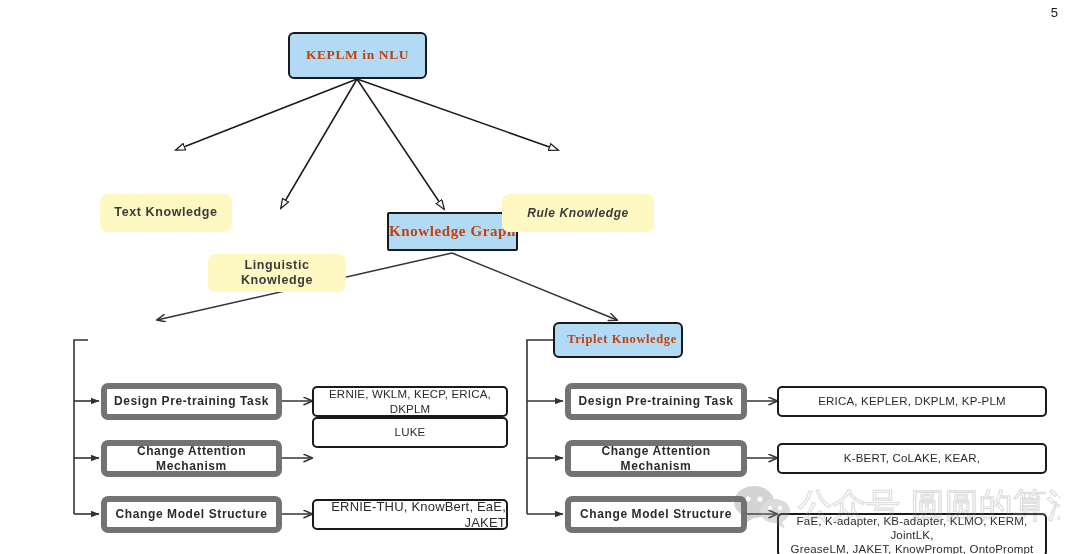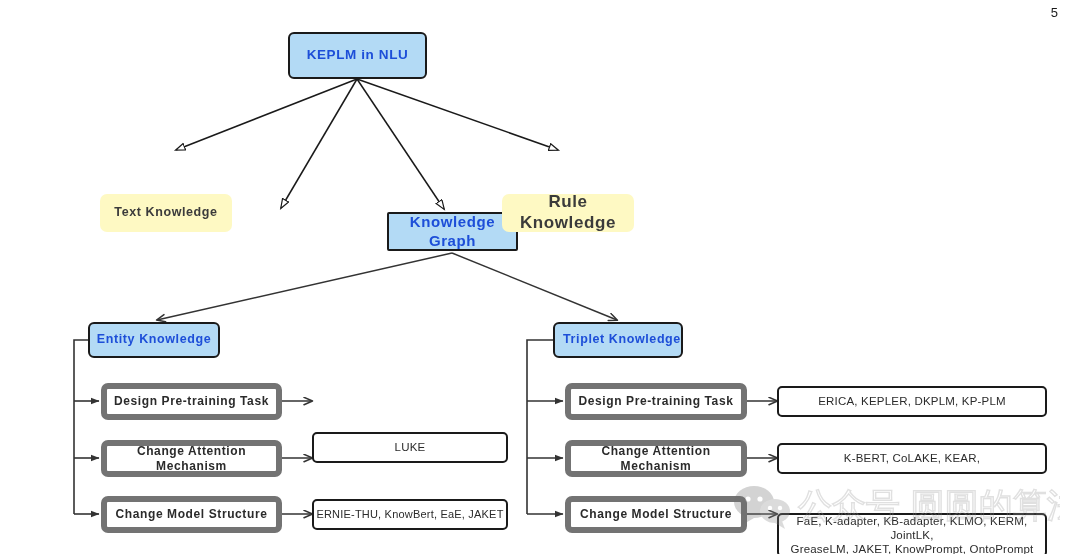--- a/index.html
+++ b/index.html
@@ -40,21 +40,22 @@
     color: #333333;
     line-height: 1.22;
     letter-spacing: 0.6px;
   }
 
   
   .node.blue {
     background: #b3daf5;
     border: 2px solid #1a1a1a;
     font-weight: bold;
-    color: #1d4ed8;
+    color: #c2410c;
+    font-family: Liberation Serif, serif;
   }
   .node.blue.rounded { border-radius: 6px; }
   .node.blue.square  { border-radius: 2px; }
 
   
   .node.grey {
     background: #fef9c3;
     border: none;
     border-radius: 7px;
     font-weight: bold;
@@ -161,39 +162,40 @@
       <line x1="747" y1="401" x2="777" y2="401" marker-end="url(#v-open)"></line>
       <line x1="747" y1="458" x2="777" y2="458" marker-end="url(#v-open)"></line>
       <line x1="747" y1="514" x2="777" y2="514" marker-end="url(#v-open)"></line>
     </g>
   </svg>
 
   <div class="node blue rounded" style="left:288px; top:32px; width:139px; height:47px; font-size:13.5px;">KEPLM in NLU</div>
 
   <div class="node grey" style="left:100px; top:152px; width:132px; height:38px; font-size:12.5px;">Text Knowledge</div>
 
+  <div class="node grey" style="left:208px; top:212px; width:138px; height:38px; font-size:12.5px;">Linguistic Knowledge</div>
 
   <div class="node blue square" style="left:387px; top:212px; width:131px; height:39px; font-size:15px;">Knowledge Graph</div>
 
-  <div class="node grey" style="left:502px; top:152px; width:132px; height:38px; font-size:17px;">Rule Knowledge</div>
-
-  <div class="node blue rounded" style="left:88px; top:322px; width:132px; height:36px; font-size:12.5px;">Entity Knowledge</div>
+  <div class="node grey" style="left:502px; top:152px; width:152px; height:38px; font-size:12px;font-style:italic;">Rule Knowledge</div>
+
 
   <div class="node blue rounded" style="left:553px; top:322px; width:130px; height:36px; font-size:12.5px;padding-left:8px;">Triplet Knowledge</div>
 
   <div class="node white" style="left:101px; top:383px; width:181px; height:37px; font-size:12px;">Design Pre-training Task</div>
 
   <div class="node white" style="left:101px; top:440px; width:181px; height:37px; font-size:12px;">Change Attention Mechanism</div>
 
   <div class="node white" style="left:101px; top:496px; width:181px; height:37px; font-size:12px;">Change Model Structure</div>
 
-
-  <div class="node result" style="left:312px; top:432px; width:196px; height:31px; font-size:11.5px;">LUKE</div>
-
-  <div class="node result" style="left:312px; top:499px; width:196px; height:31px; font-size:11px;">ERNIE-THU, KnowBert, EaE, JAKET</div>
+  <div class="node result" style="left:312px; top:386px; width:196px; height:31px; font-size:11.5px;">ERNIE, WKLM, KECP, ERICA, DKPLM</div>
+
+  <div class="node result" style="left:312px; top:417px; width:196px; height:31px; font-size:11.5px;">LUKE</div>
+
+  <div class="node result" style="left:312px; top:499px; width:196px; height:31px; font-size:13px;text-align:right;">ERNIE-THU, KnowBert, EaE, JAKET</div>
 
   <div class="node white" style="left:565px; top:383px; width:182px; height:37px; font-size:12px;">Design Pre-training Task</div>
 
   <div class="node white" style="left:565px; top:440px; width:182px; height:37px; font-size:12px;">Change Attention Mechanism</div>
 
   <div class="node white" style="left:565px; top:496px; width:182px; height:37px; font-size:12px;">Change Model Structure</div>
 
   <div class="node result" style="left:777px; top:386px; width:270px; height:31px; font-size:11.5px;">ERICA, KEPLER, DKPLM, KP-PLM</div>
 
   <div class="node result" style="left:777px; top:443px; width:270px; height:31px; font-size:11.5px;">K-BERT, CoLAKE, KEAR,</div>

